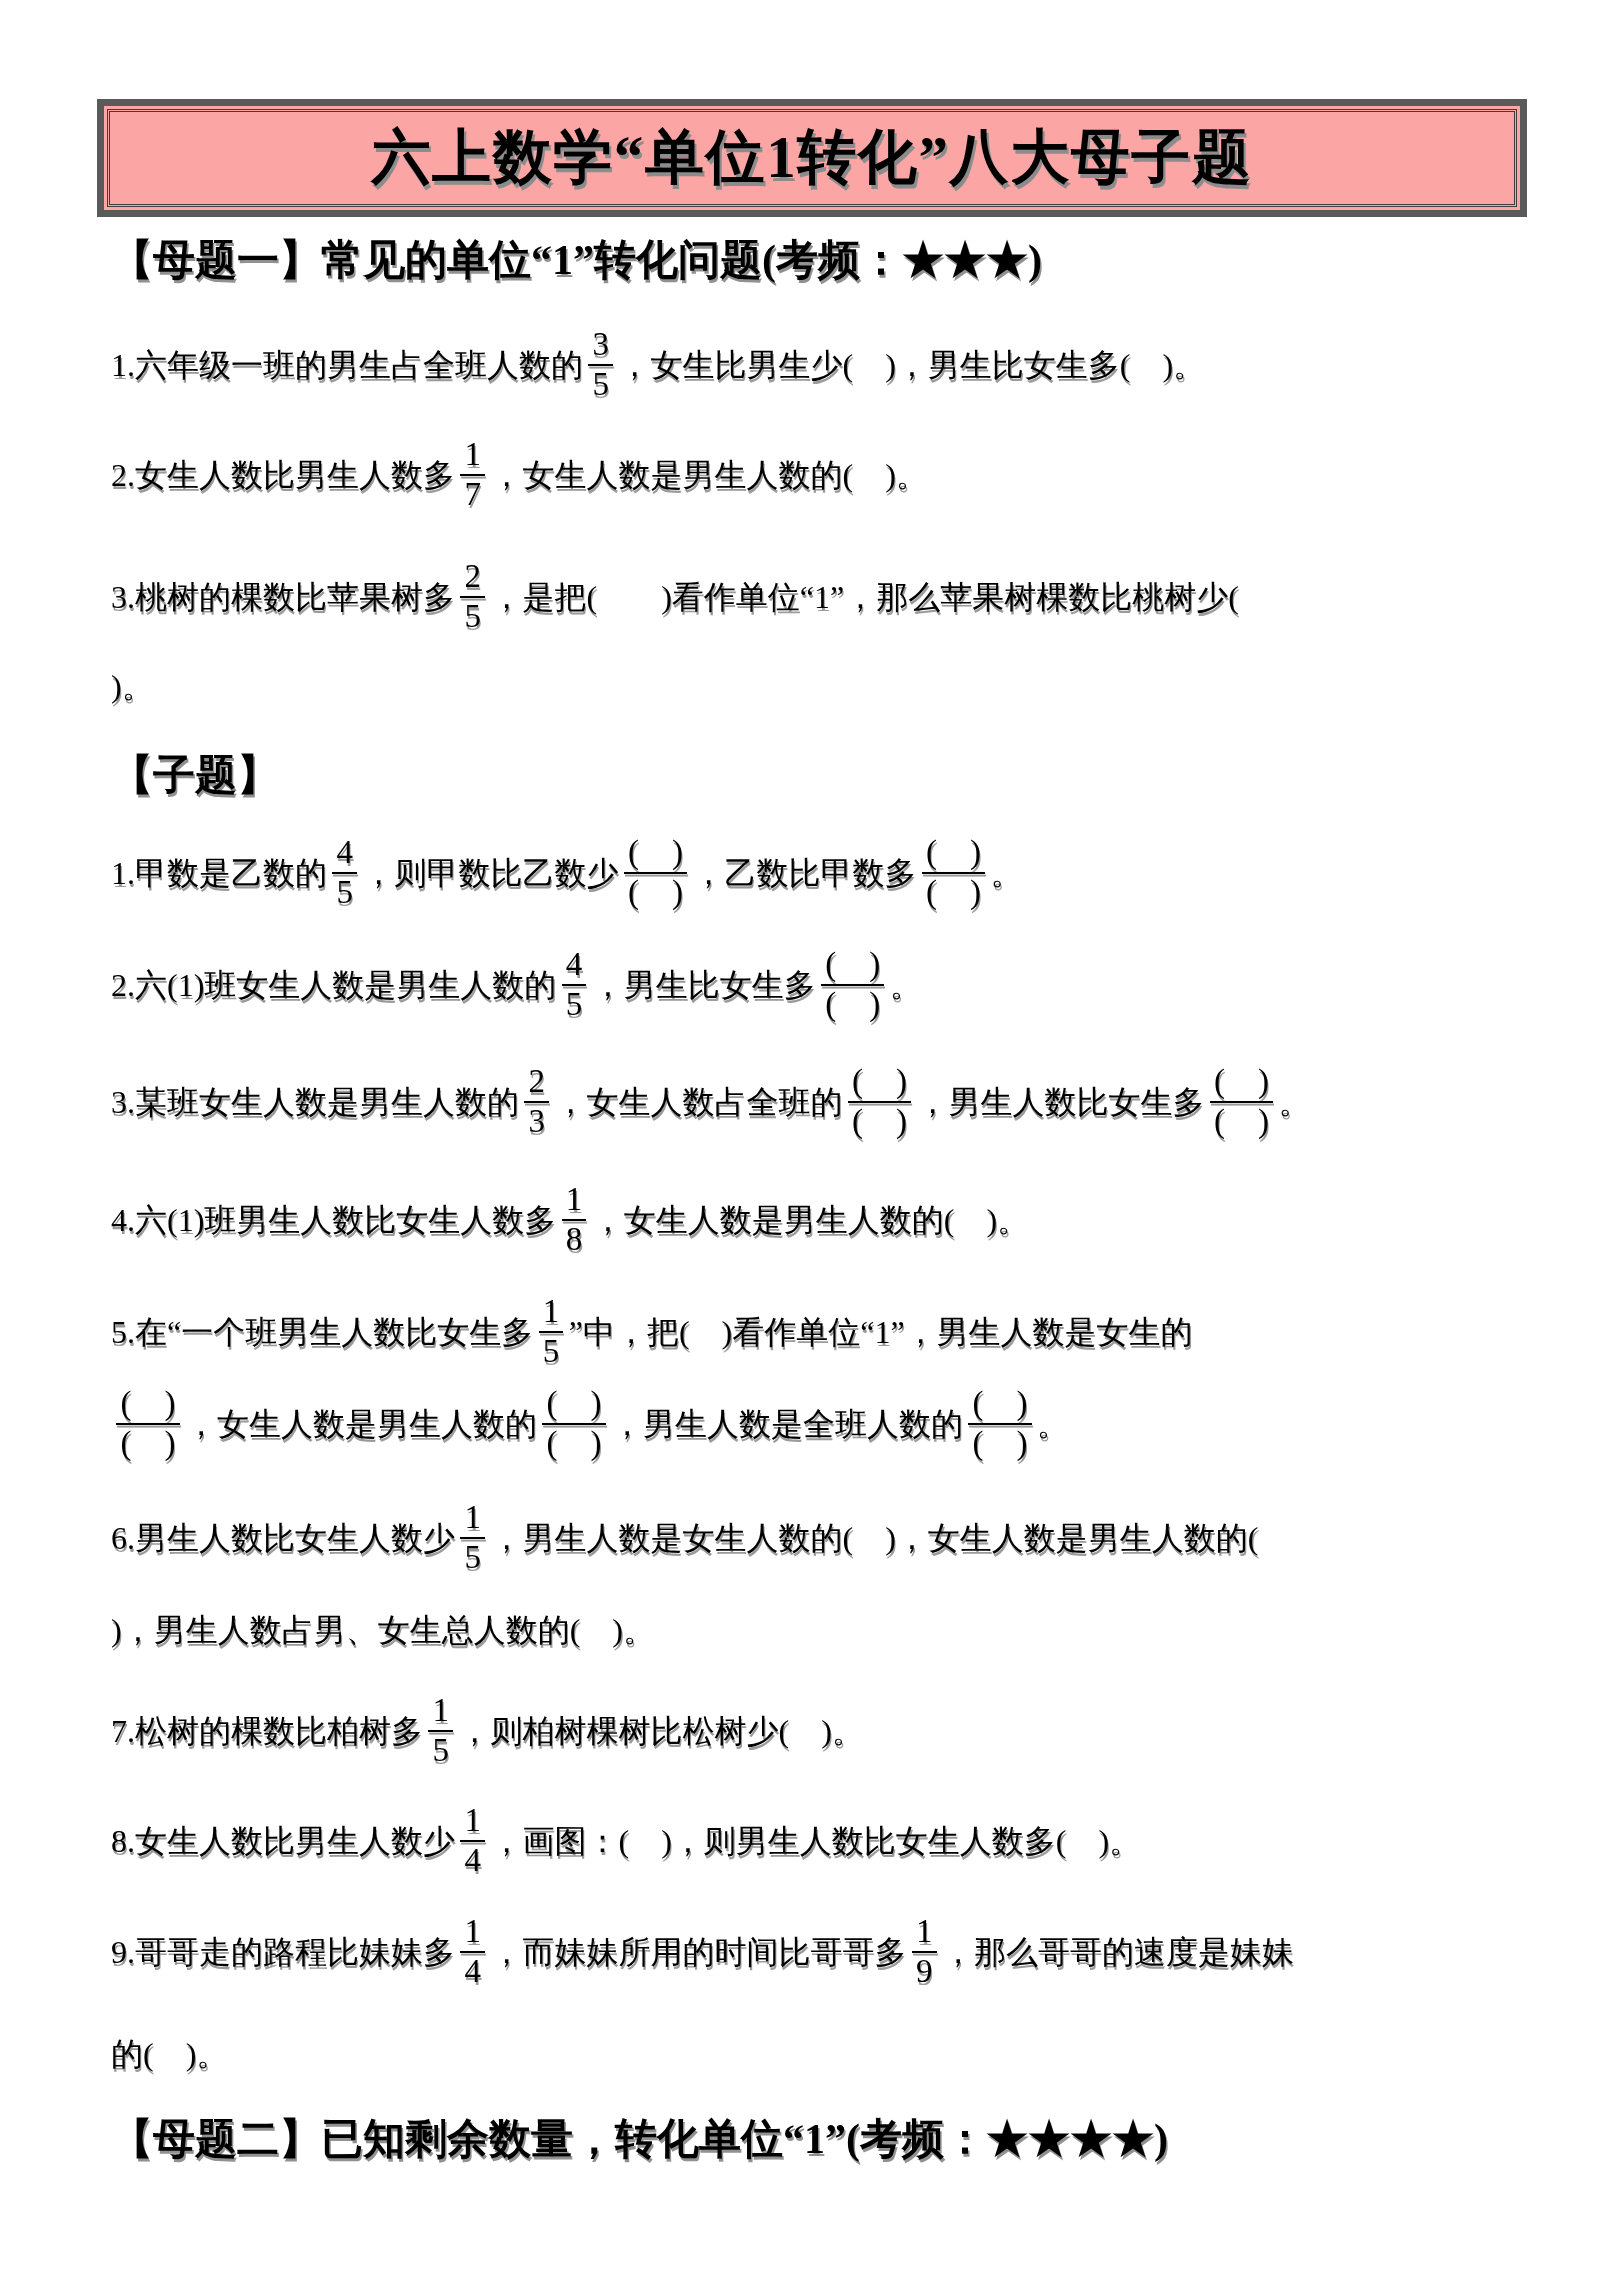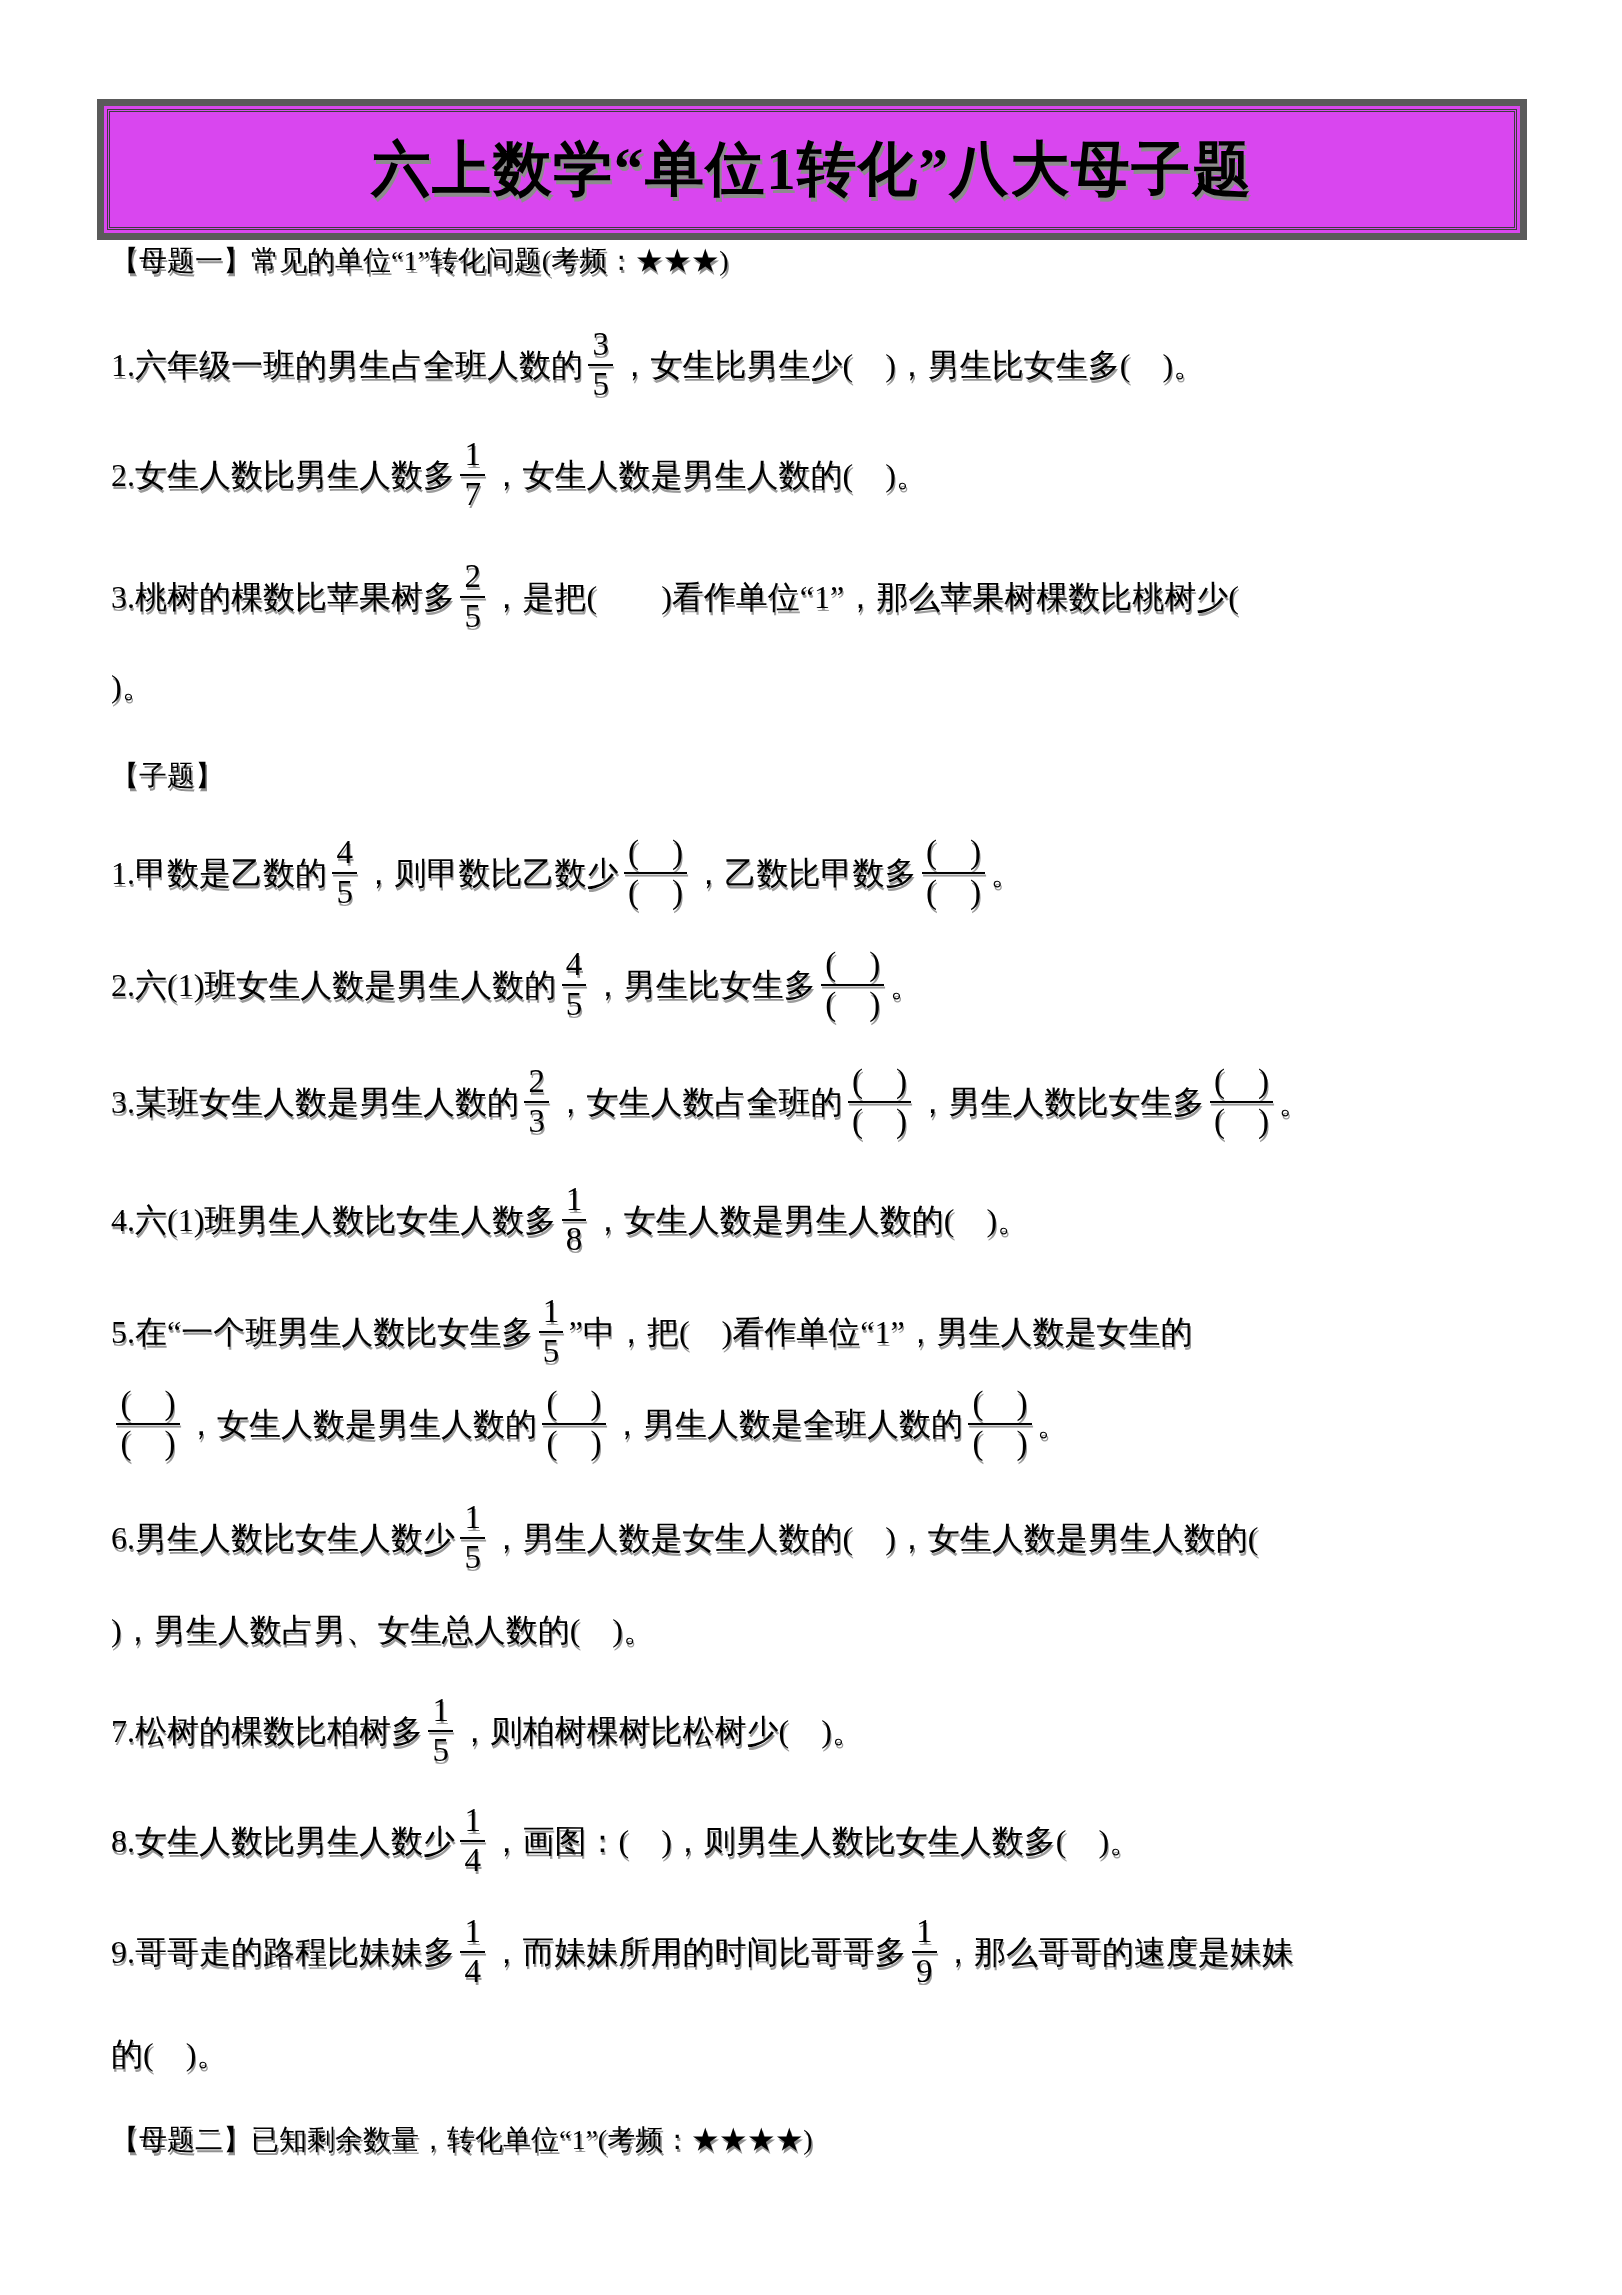--- a/index.html
+++ b/index.html
@@ -5,22 +5,22 @@
   html,body{margin:0;padding:0;}
   body{
     width:1622px;height:2295px;background:#ffffff;
     font-family:"Liberation Serif","DejaVu Serif",serif;
     position:relative;overflow:hidden;color:#000;
   }
   .page{position:absolute;inset:0;}
 
   
   .title-box{
-    position:absolute;left:97px;top:99px;width:1430px;height:141px;
-    box-sizing:border-box;border:7.4px solid #5a5a5a;background:#d946ef;
+    position:absolute;left:97px;top:99px;width:1430px;height:118px;
+    box-sizing:border-box;border:7.4px solid #5a5a5a;background:#fca5a5;
   }
   .title-inner{
     position:absolute;top:3.2px;left:3.2px;right:3.2px;bottom:3.2px;
     border:3.7px double #3d3d3d;
     display:flex;align-items:center;justify-content:center;
   }
   .title-text{
     font-size:59px;font-weight:700;letter-spacing:1.6px;
     text-shadow:2.1px 3.7px 0 #8c8c8c;white-space:nowrap;
   }
@@ -29,21 +29,21 @@
   .line{
     position:absolute;left:111px;
     transform:translateY(-50%);
     display:flex;align-items:center;white-space:nowrap;
   }
   .t{
     font-size:32px;line-height:1.25;
     text-shadow:1.1px 2.6px 0 #9b9b9b;white-space:pre;
   }
   .heading .t{
-    font-size:28px;font-weight:400;
+    font-size:42px;font-weight:700;
     text-shadow:1.6px 3.2px 0 #919191;
   }
   .frac{
     display:inline-flex;flex-direction:column;align-items:center;
     margin:0 5.3px;vertical-align:middle;
   }
   .fn,.fd{
     font-size:33px;line-height:1.08;padding:0 4.2px;
     text-shadow:1.1px 2.6px 0 #9b9b9b;
   }

